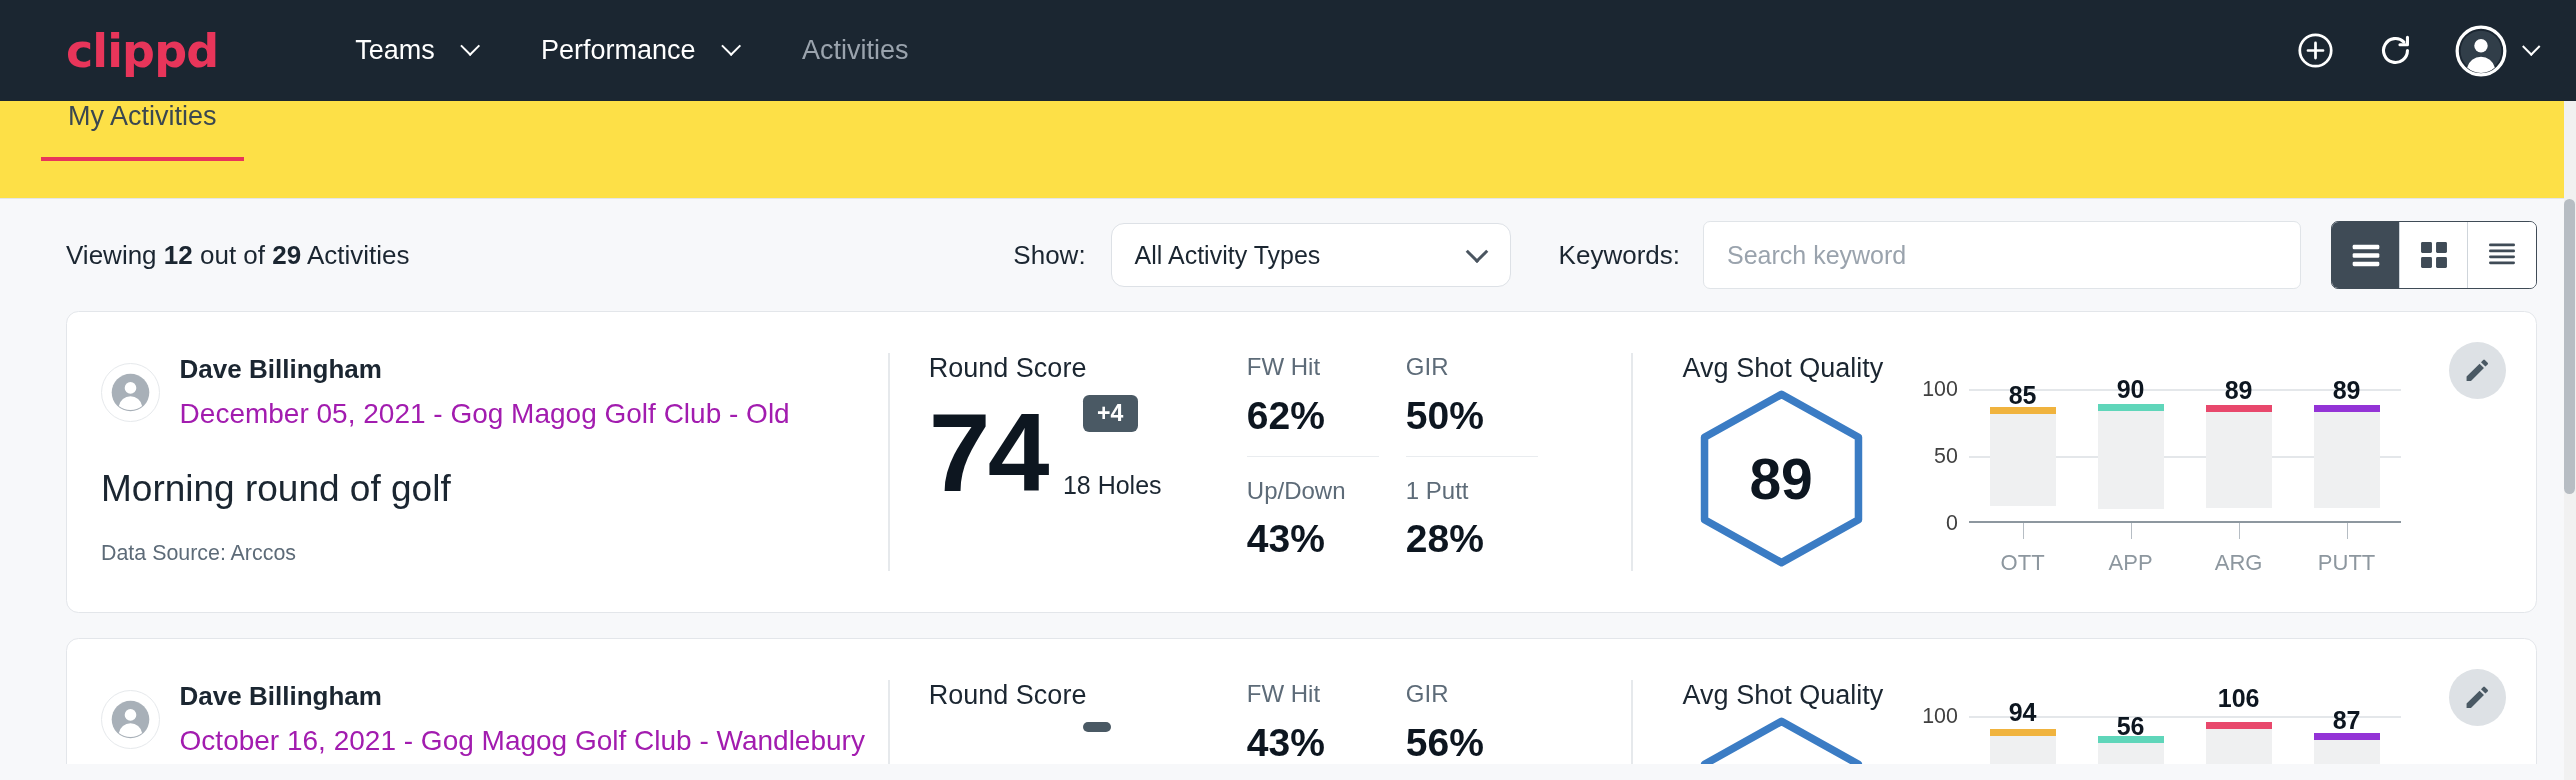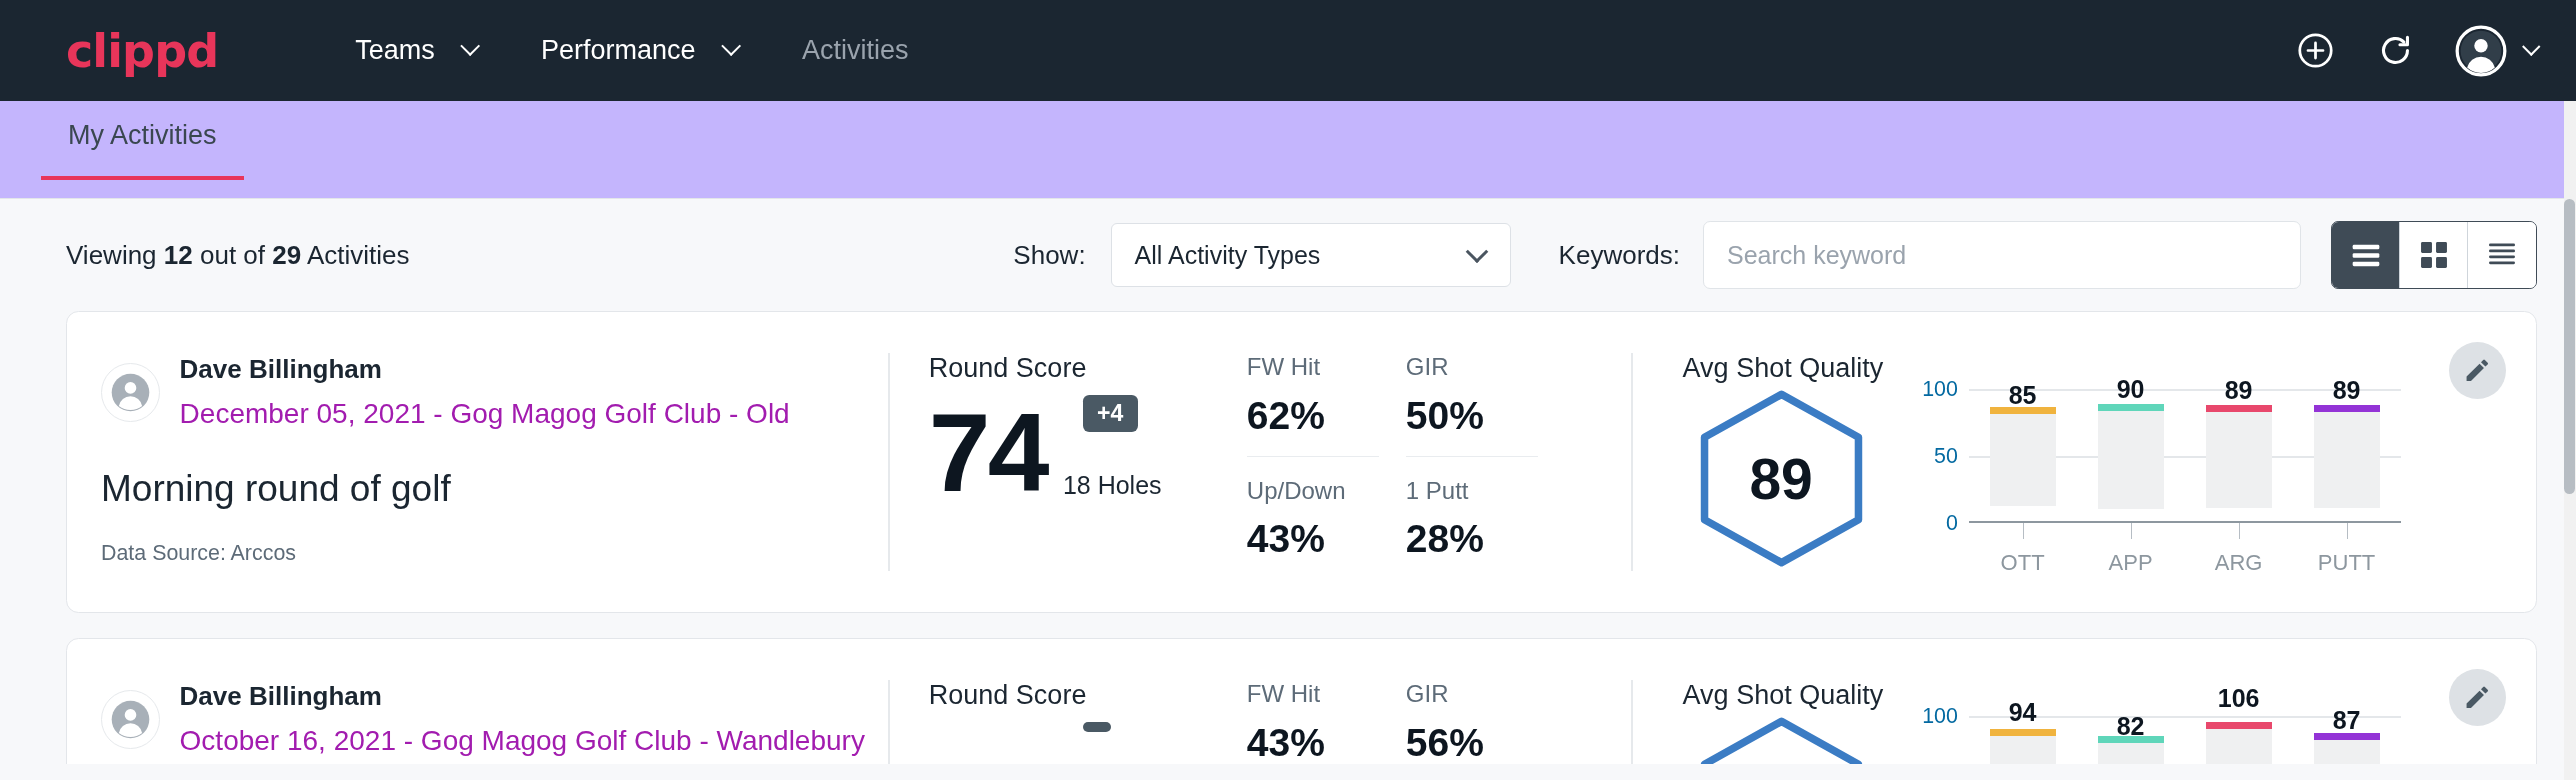--- a/index.html
+++ b/index.html
@@ -47,24 +47,24 @@
   .nav-right {
     position: absolute; right: 39px; top: 0; height: 100%;
     display: flex; align-items: center; gap: 39px;
   }
   .icon-btn { cursor: pointer; display: flex; align-items: center; justify-content: center; }
   .avatar-wrap { display: flex; align-items: center; gap: 18px; cursor: pointer; }
 
   
   .tabbar {
     height: 98px;
-    background: #c4b5fd;
+    background: #fde047;
     border-bottom: 1.8px solid #e3e6ea;
     display: flex;
-    align-items: center;
+    align-items: flex-start;
     padding-left: 41px;
   }
   .tab {
     font-size: 27px;
     color: #3a4750;
     padding: 0 27px 25px 27px;
     border-bottom: 4.5px solid #e8355a;
     cursor: pointer;
     white-space: nowrap;
   }
@@ -83,21 +83,21 @@
     margin-left: auto;
     display: flex;
     align-items: center;
     gap: 0;
   }
   .lbl { font-size: 26px; color: #1b2631; white-space: nowrap; }
   .select {
     width: 400px; height: 64px;
     background: #fff;
     border: 1.8px solid #dde1e6;
-    border-radius: 6px;
+    border-radius: 13px;
     margin-left: 25px;
     display: flex; align-items: center;
     padding: 0 23px;
     font-size: 25px; color: #1b2631;
     cursor: pointer;
     position: relative;
   }
   .select .sel-chev {
     position: absolute; right: 25px; top: 50%;
     width: 16px; height: 16px;
@@ -202,21 +202,21 @@
     font-size: 57px; font-weight: 700; color: #0d1620;
   }
 
   
   .chart { margin-left: 48px; position: relative; width: 482px; height: 183px; }
   .chart-plot { position: relative; height: 134px; margin-left: 50px; border-left: 0; }
   .gridline { position: absolute; left: 0; right: 0; height: 1.8px; background: #e4e7ea; }
   .axisline { position: absolute; left: 0; right: 0; height: 2.7px; background: #8d979f; bottom: 0; }
   .ytick {
     position: absolute; right: calc(100% + 10.7px);
-    font-size: 21.4px; color: #0369a1;
+    font-size: 21.4px; color: #404040;
     transform: translateY(-50%);
     white-space: nowrap;
   }
   .bars { position: absolute; inset: 0; display: flex; align-items: flex-end; }
   .barslot { flex: 1; display: flex; flex-direction: column; align-items: center; justify-content: center; height: 100%; position: relative; }
   .bar { width: 66px; background: #eff0f1; position: relative; }
   .barcap { position: absolute; left: 0; right: 0; top: 0; height: 7.1px; }
   .barval {
     position: absolute; bottom: 100%; margin-bottom: 14.3px;
     font-size: 25px; font-weight: 700; color: #0d1620;
@@ -520,21 +520,21 @@
             <div class="ytick" style="top:0;">100</div>
 
             <div class="bars">
               <div class="barslot">
                 <div class="barval" style="bottom:81.7%">94</div>
                 <div class="bar" style="height:81.7%">
                   <div class="barcap" style="background:#f0b33e"></div>
                 </div>
               </div>
               <div class="barslot">
-                <div class="barval" style="bottom:71.3%">82</div>
+                <div class="barval" style="bottom:71.3%">56</div>
                 <div class="bar" style="height:71.3%">
                   <div class="barcap" style="background:#5fd6ba"></div>
                 </div>
               </div>
               <div class="barslot">
                 <div class="barval" style="bottom:92.2%">106</div>
                 <div class="bar" style="height:92.2%">
                   <div class="barcap" style="background:#e8486c"></div>
                 </div>
               </div>

